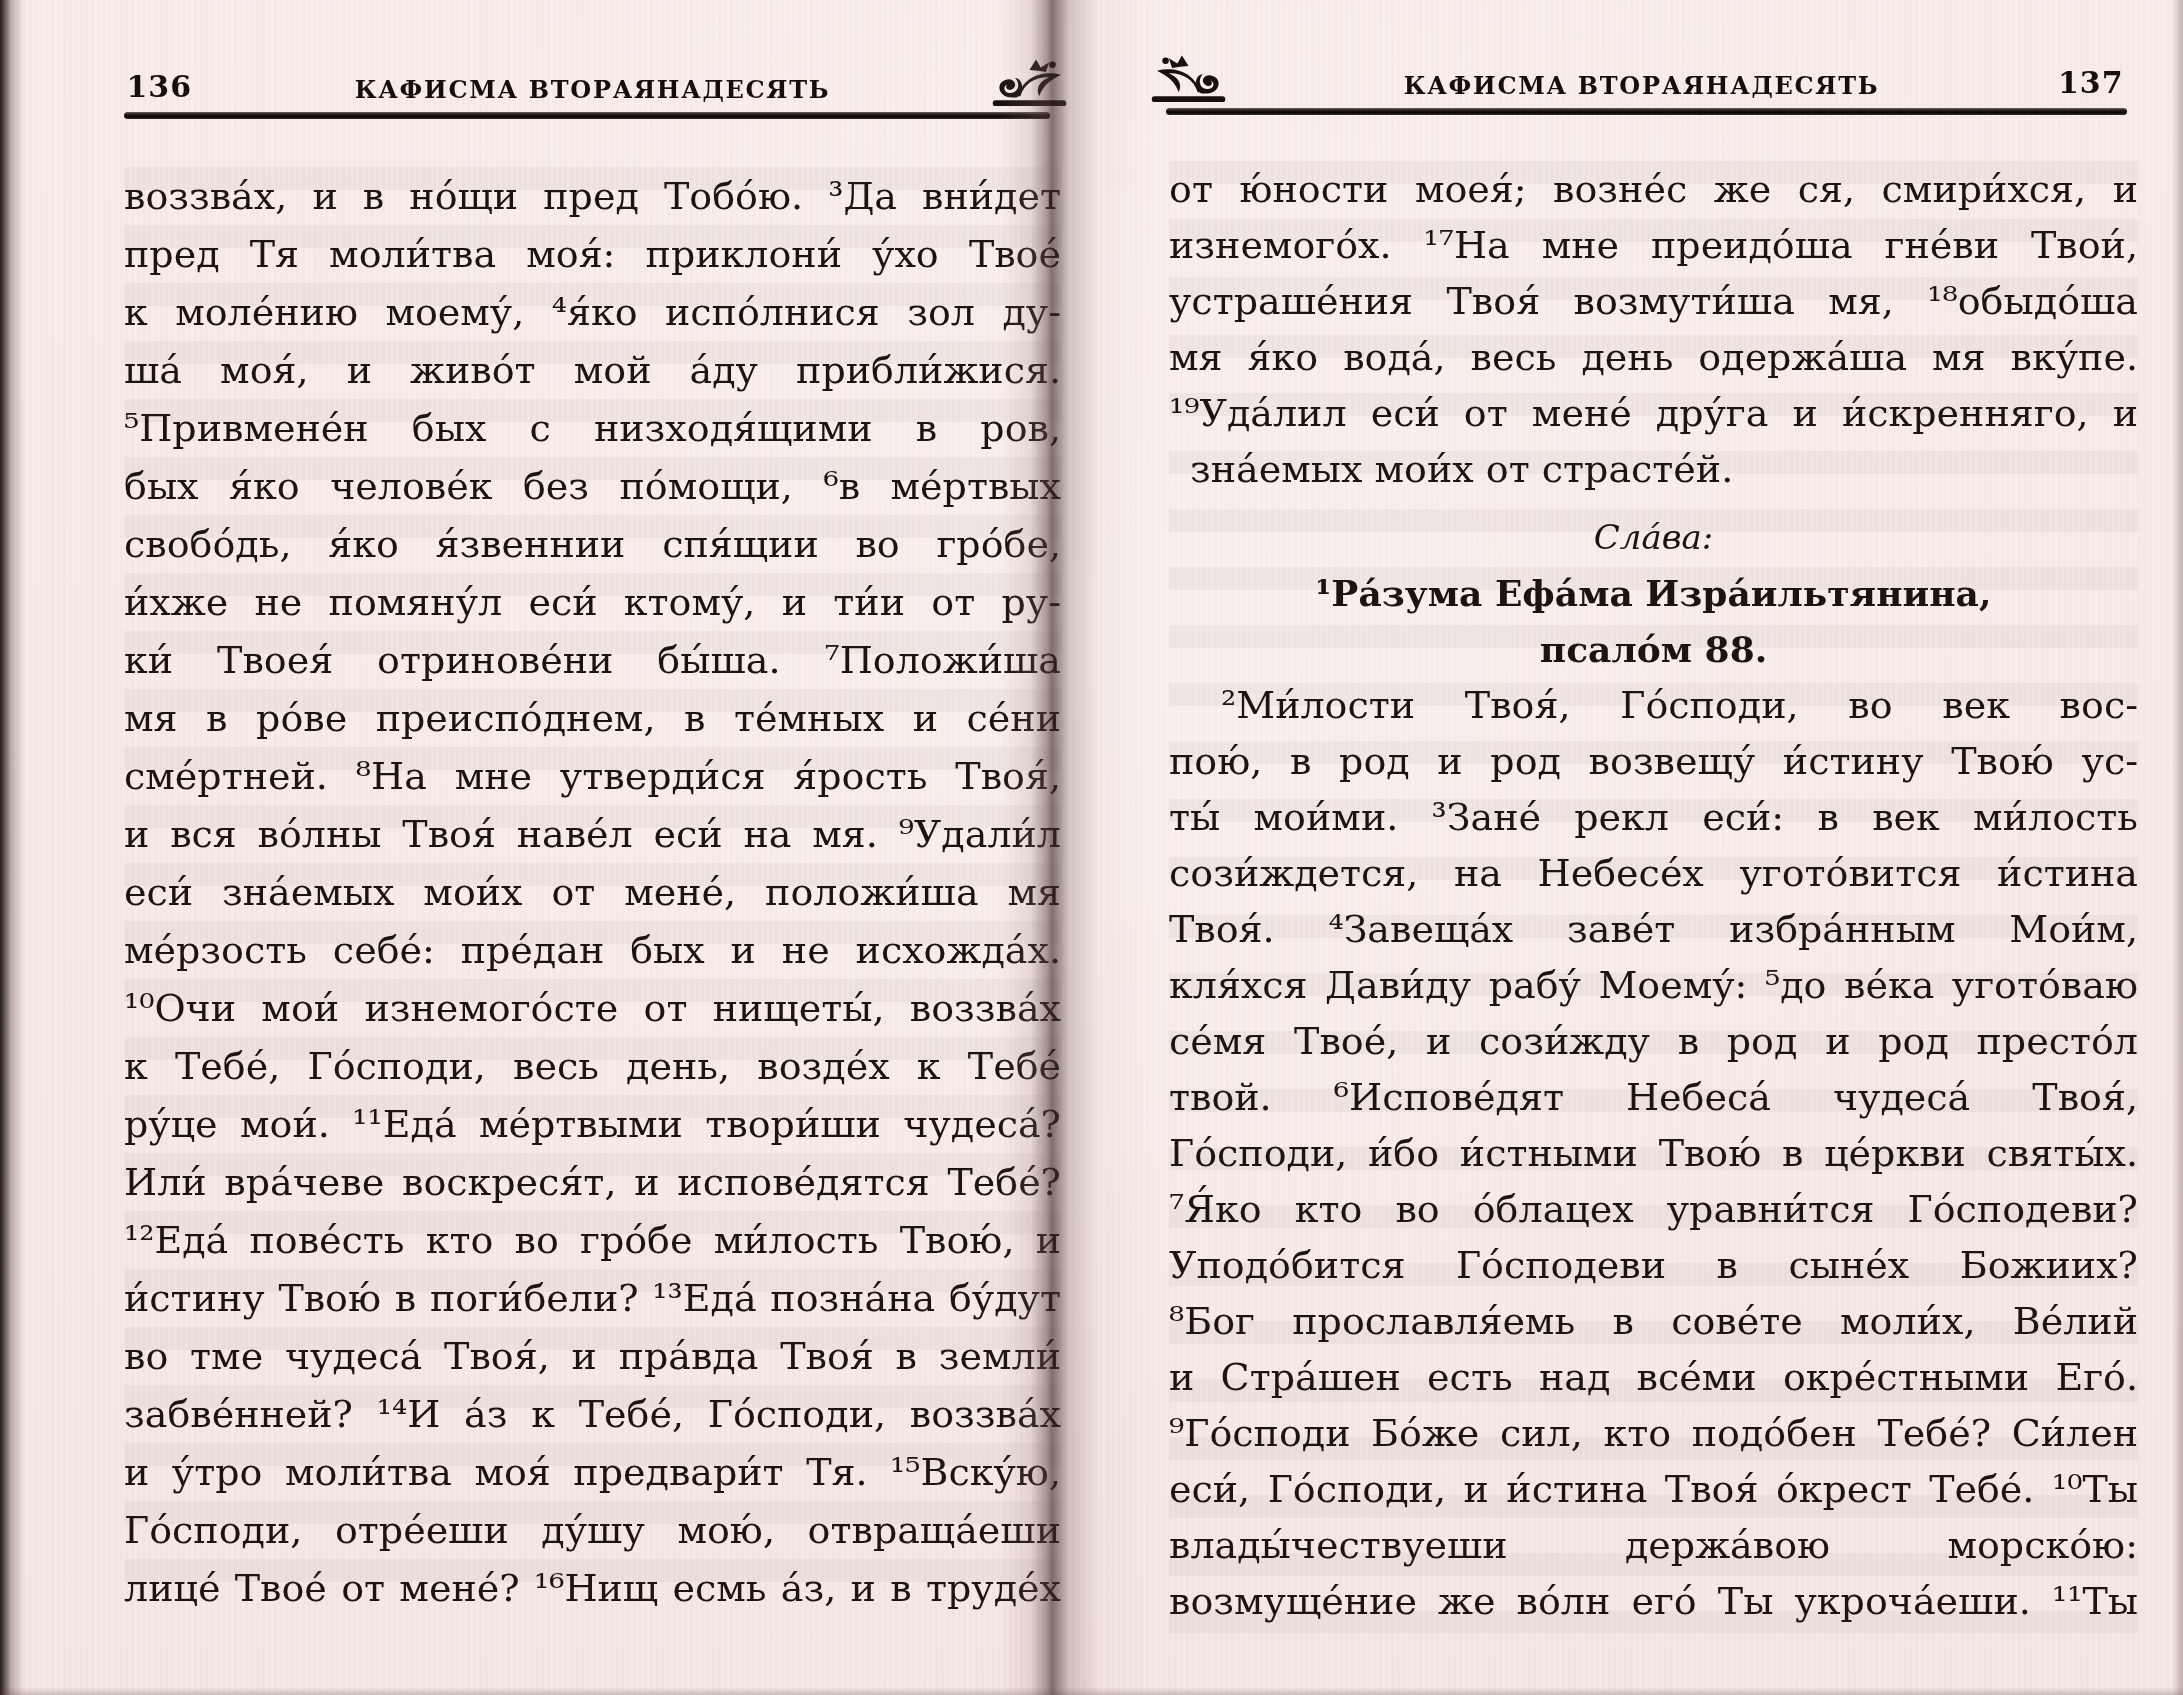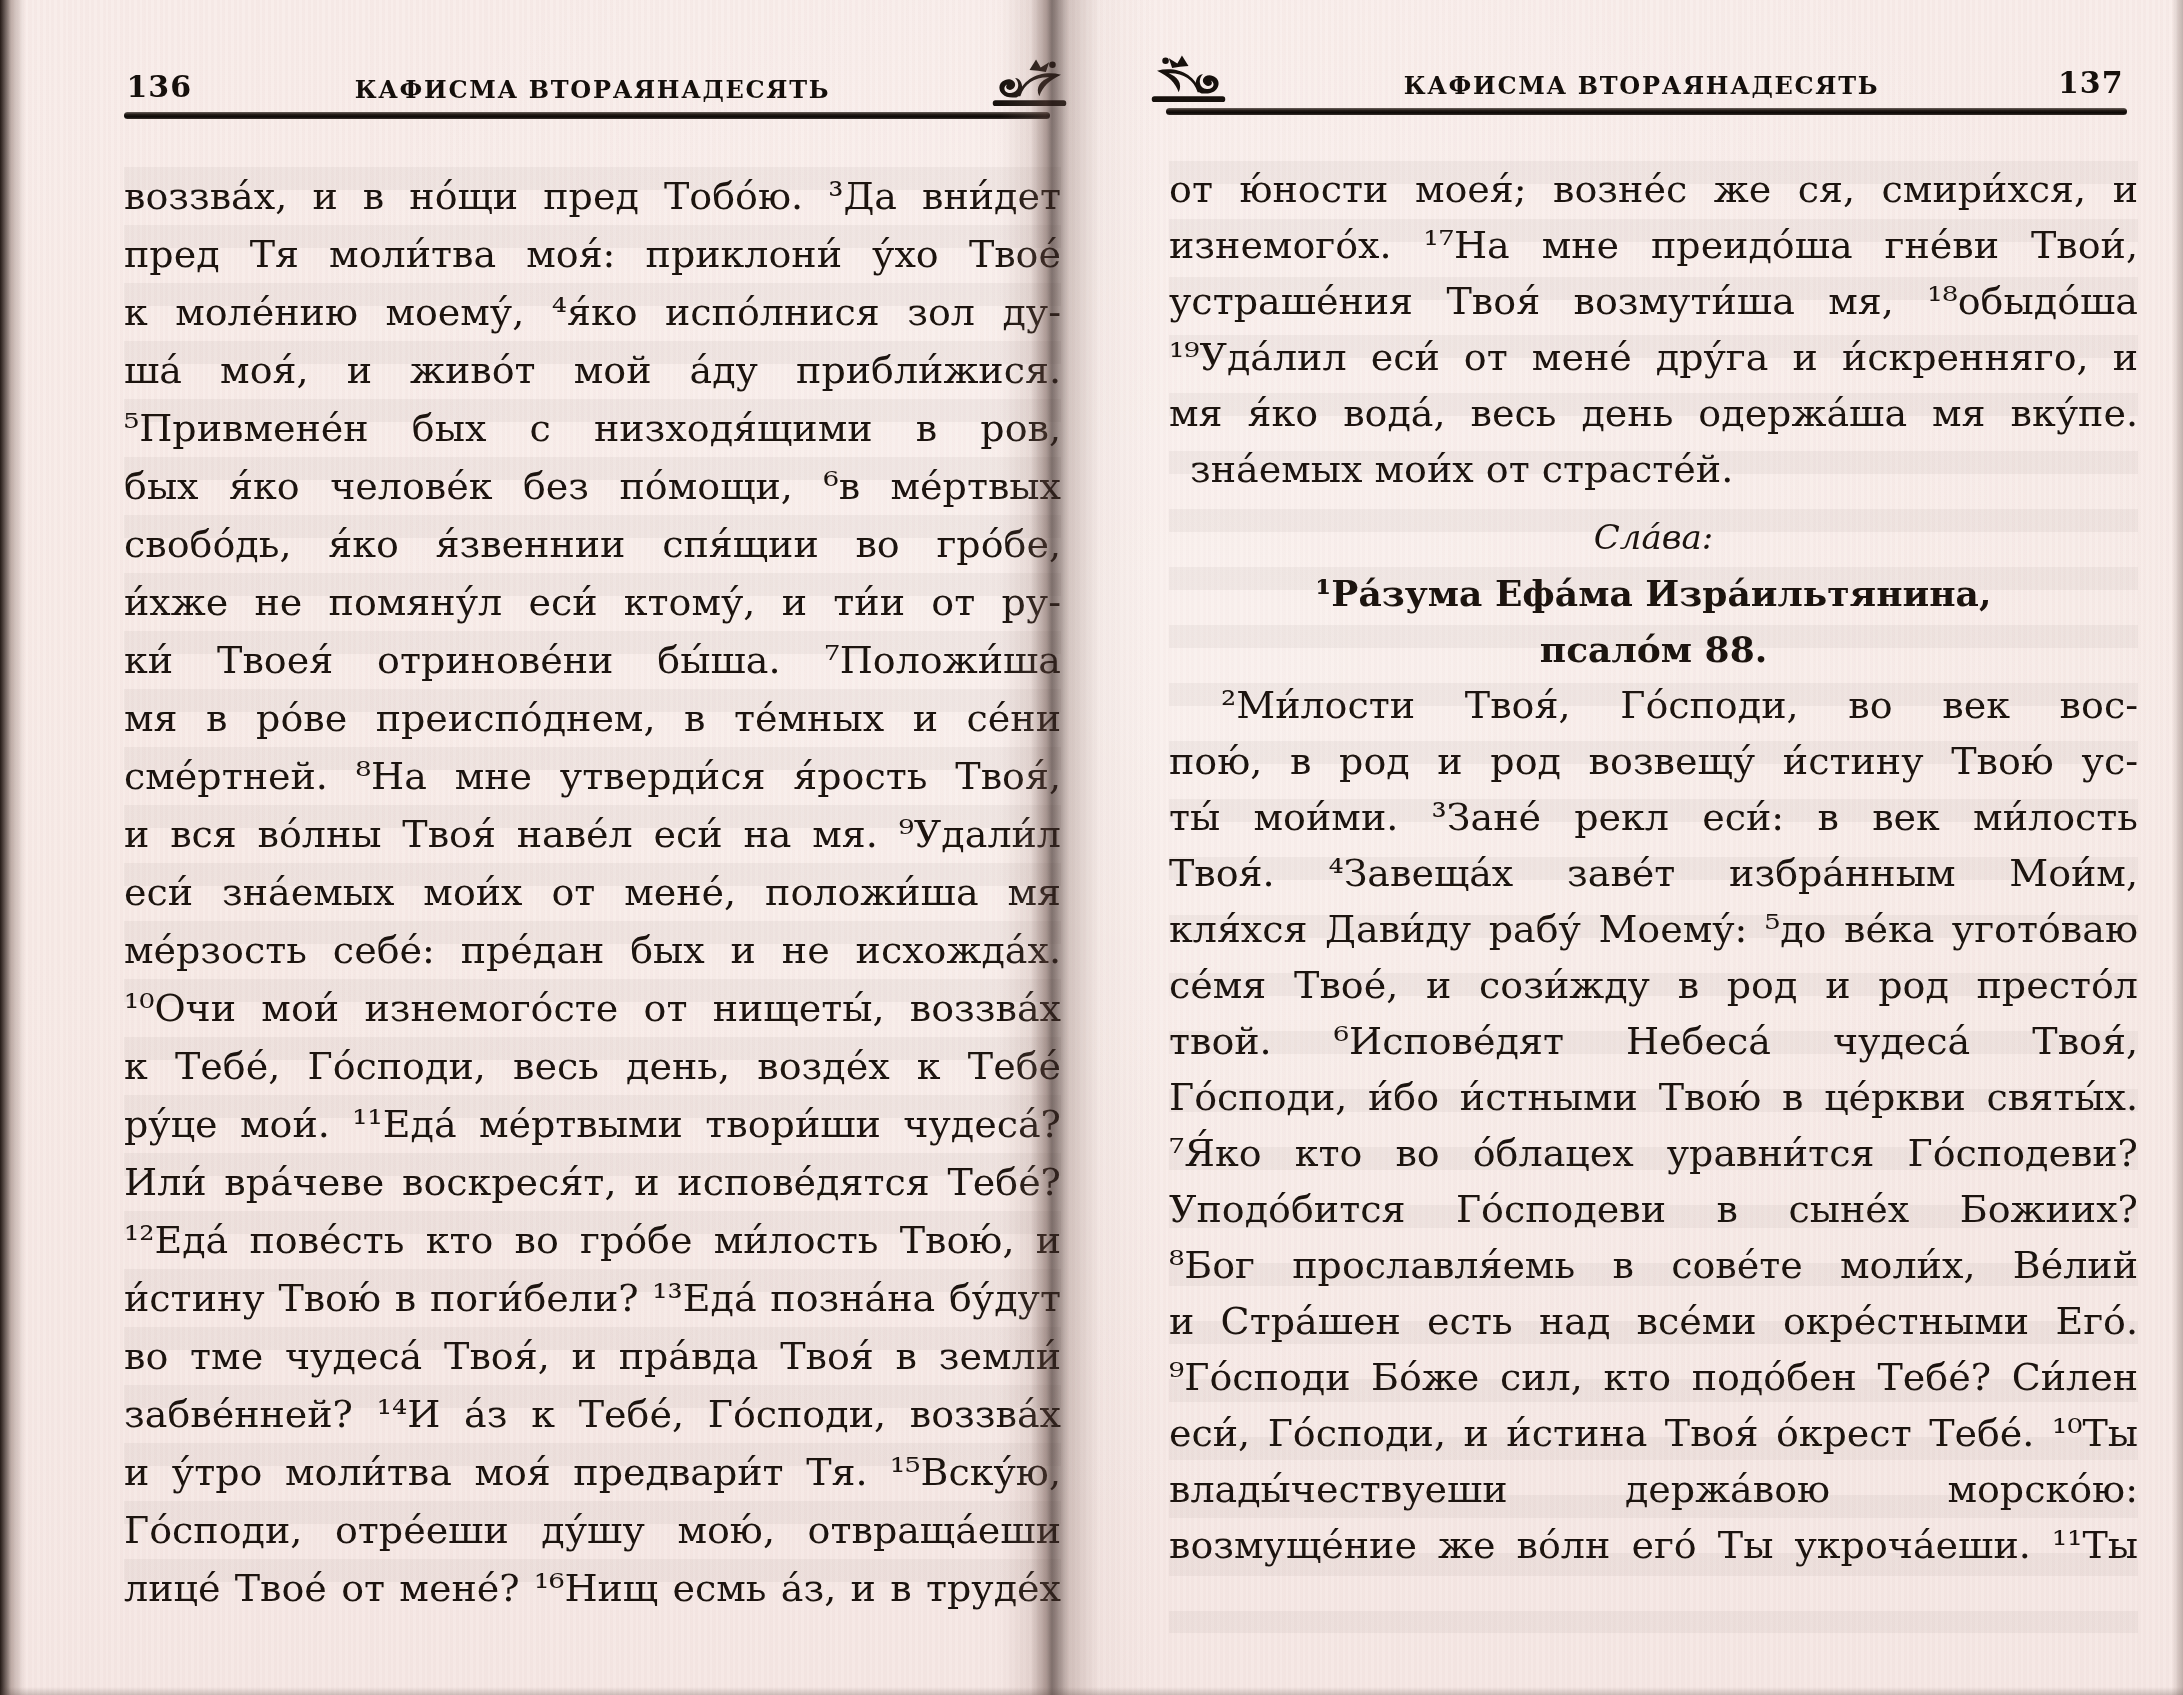--- a/index.html
+++ b/index.html
@@ -131,29 +131,30 @@
       </svg>
     </div>
     <div class="running-title">КАФИСМА ВТОРАЯНАДЕСЯТЬ</div>
     <div class="pagenum right">137</div>
     <div class="header-rule" style="left:8.7px;width:961px;"></div>
   </div>
   <div class="text-col ghost col-right" style="left:12px;top:161px;width:969px;height:1472px;">
     <div class="line">от ю́ности моея́; возне́с же ся, смири́хся, и</div>
     <div class="line">изнемого́х. ¹⁷На мне преидо́ша гне́ви Твои́,</div>
     <div class="line">устраше́ния Твоя́ возмути́ша мя, ¹⁸обыдо́ша</div>
+    <div class="line">мя я́ко вода́, весь день одержа́ша мя вку́пе.</div>
     <div class="line">¹⁹Уда́лил еси́ от мене́ дру́га и и́скренняго, и</div>
-    <div class="line">мя я́ко вода́, весь день одержа́ша мя вку́пе.</div>
     <div class="line no-just">зна́емых мои́х от страсте́й.</div>
     <div class="line center slava">Сла́ва:</div>
     <div class="line center psalm-head">¹Ра́зума Ефа́ма Изра́ильтянина,</div>
     <div class="line center psalm-head">псало́м 88.</div>
     <div class="line indent">²Ми́лости Твоя́, Го́споди, во век вос-</div>
     <div class="line">пою́, в род и род возвещу́ и́стину Твою́ ус-</div>
     <div class="line">ты́ мои́ми. ³Зане́ рекл еси́: в век ми́лость</div>
+    <div class="line">сози́ждется, на Небесе́х угото́вится и́стина</div>
     <div class="line">Твоя́. ⁴Завеща́х заве́т избра́нным Мои́м,</div>
     <div class="line">кля́хся Дави́ду рабу́ Моему́: ⁵до ве́ка угото́ваю</div>
     <div class="line">се́мя Твое́, и сози́жду в род и род престо́л</div>
     <div class="line">твой. ⁶Испове́дят Небеса́ чудеса́ Твоя́,</div>
     <div class="line">Го́споди, и́бо и́стными Твою́ в це́ркви святы́х.</div>
     <div class="line">⁷Я́ко кто во о́блацех уравни́тся Го́сподеви?</div>
     <div class="line">Уподо́бится Го́сподеви в сыне́х Божиих?</div>
     <div class="line">⁸Бог прославля́емь в сове́те моли́х, Ве́лий</div>
     <div class="line">и Стра́шен есть над все́ми окре́стными Его́.</div>
     <div class="line">⁹Го́споди Бо́же сил, кто подо́бен Тебе́? Си́лен</div>

